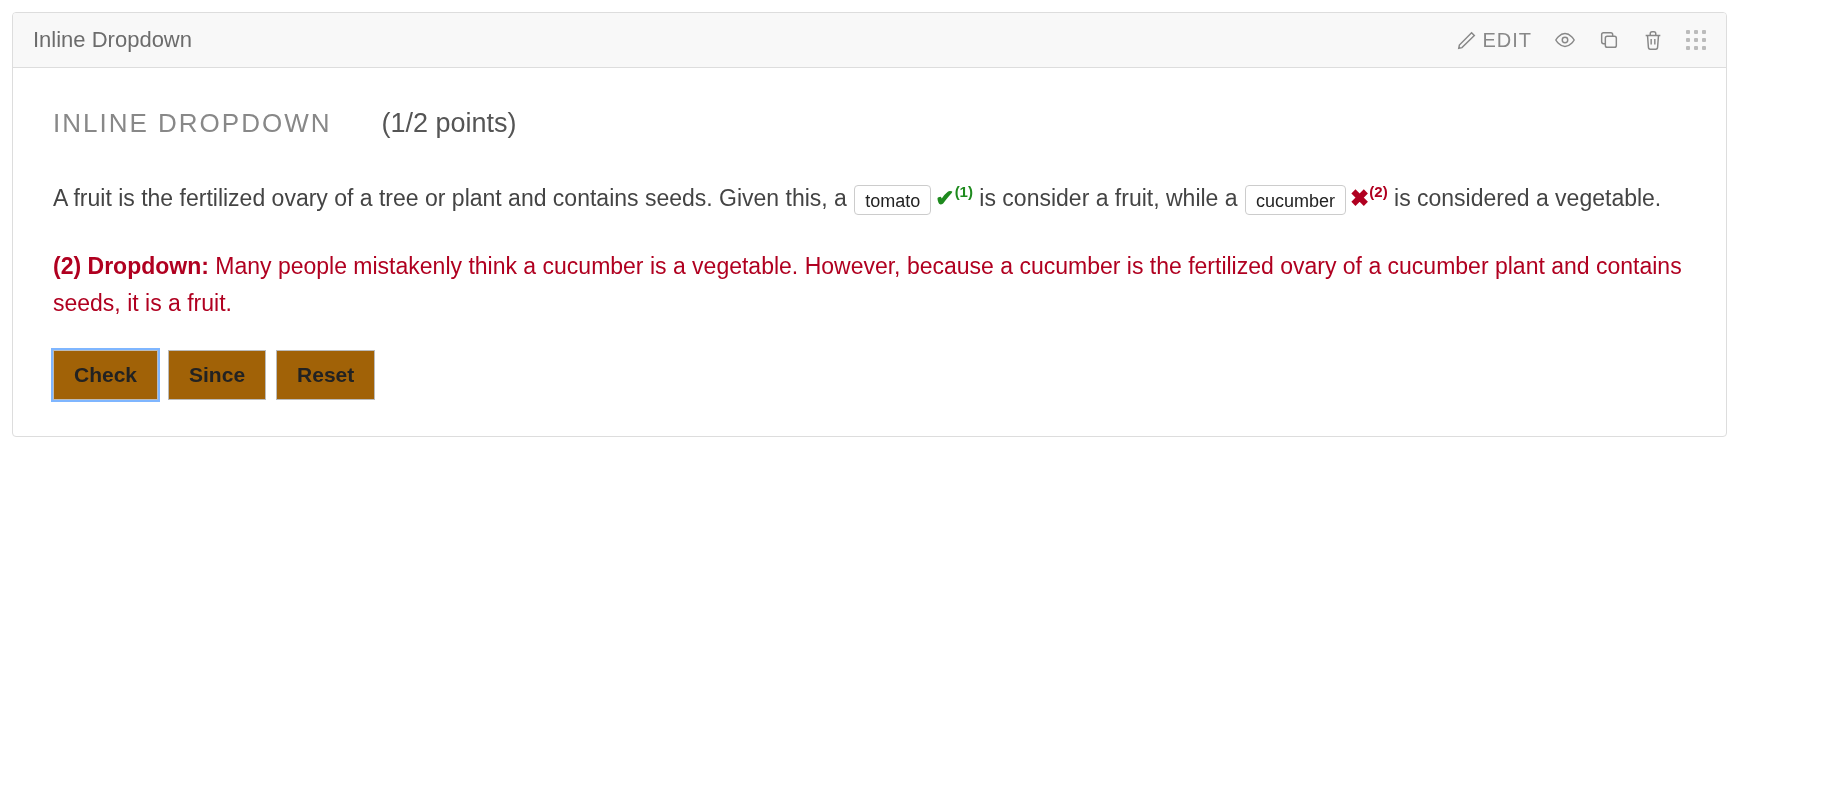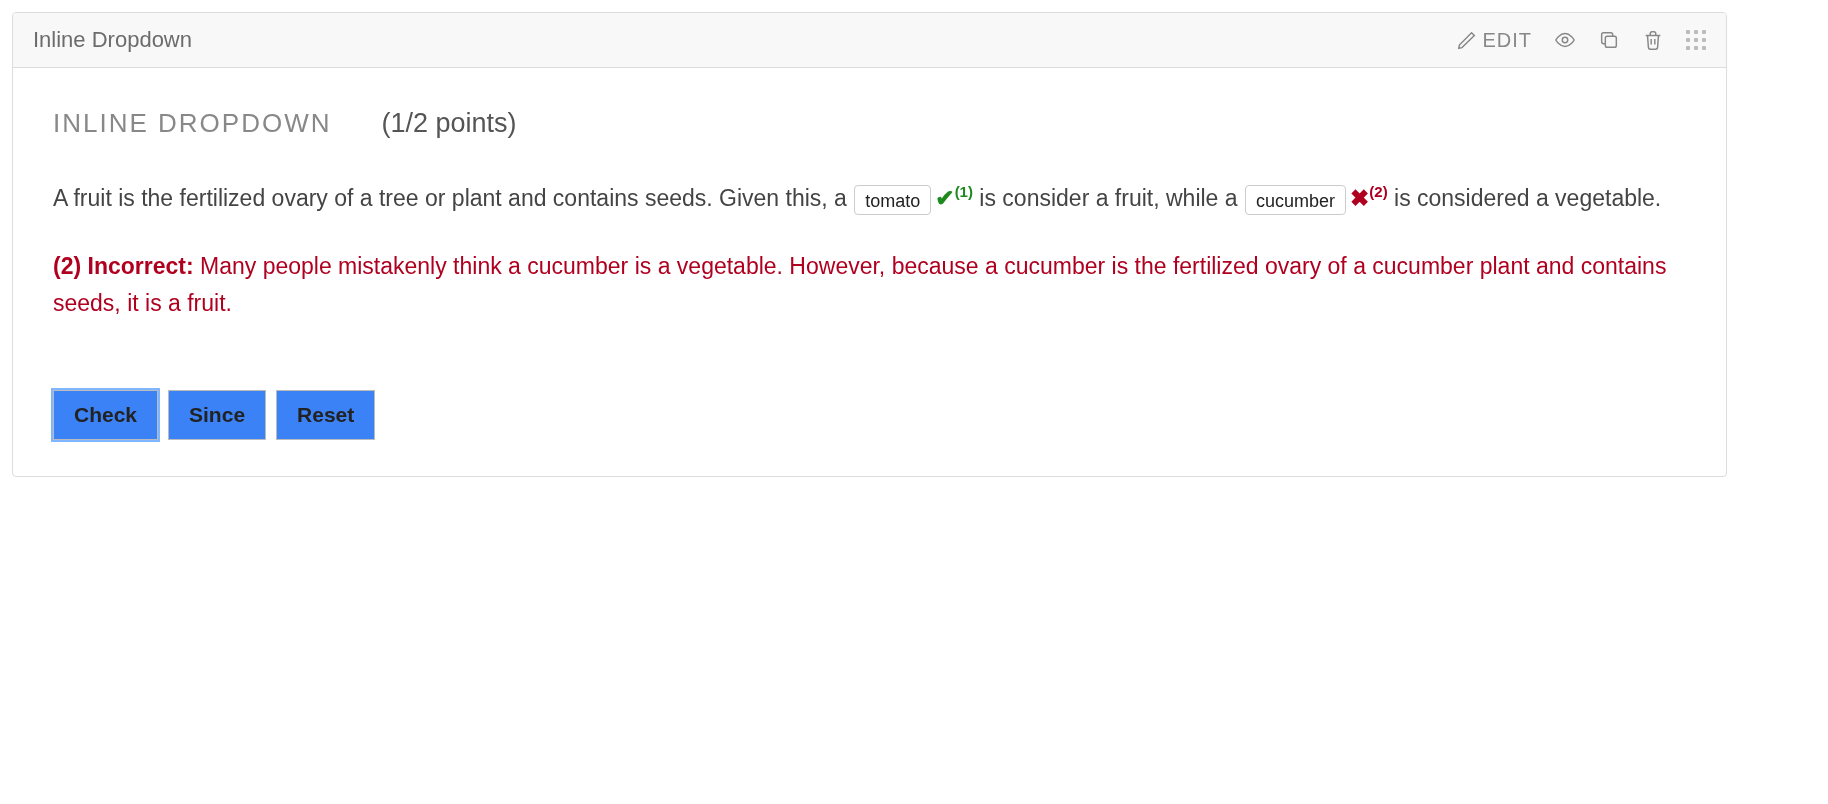--- a/index.html
+++ b/index.html
@@ -126,25 +126,24 @@
   .feedback { font-size:23px; line-height:1.6; margin-bottom:16px; }
   .fb-correct { color:#1e8a1e; }
   .fb-incorrect { color:#b00020; }
   .fb-label { font-weight:700; }
 
   .btn-row { display:flex; gap:10px; margin-top:28px; }
   .btn {
     font-size:21px;
     font-weight:600;
     color:#222;
-    background:#3b82f6;
+    background:#a16207;
     border:1px solid #bbb;
     padding:12px 20px;
     cursor:pointer;
-    margin-top:40px;
   }
   .btn.focused { outline:2px solid #7fb6ff; outline-offset:0; }
 </style>
 </head>
 <body>
 
 <div class="card">
 
   <div class="card-header">
     <div class="title">Inline Dropdown</div>
@@ -230,21 +229,21 @@
             </svg>
         </span>
       </span><span class="mark-incorrect">✖</span><span class="mark-sup sup-incorrect">(2)</span>
 
       <span> is considered a vegetable.</span>
     </div>
 
 
     <div class="feedback fb-incorrect">
       <span class="fb-label">(2)</span>
-      <span class="fb-label">Incorrect:</span>
+      <span class="fb-label">Dropdown:</span>
       <span>Many people mistakenly think a cucumber is a vegetable. However, because a cucumber is the fertilized ovary of a cucumber plant and contains seeds, it is a fruit.</span>
     </div>
 
     <div class="btn-row">
       <button class="btn focused">Check</button>
       <button class="btn">Since</button>
       <button class="btn">Reset</button>
     </div>
 
   </div>

